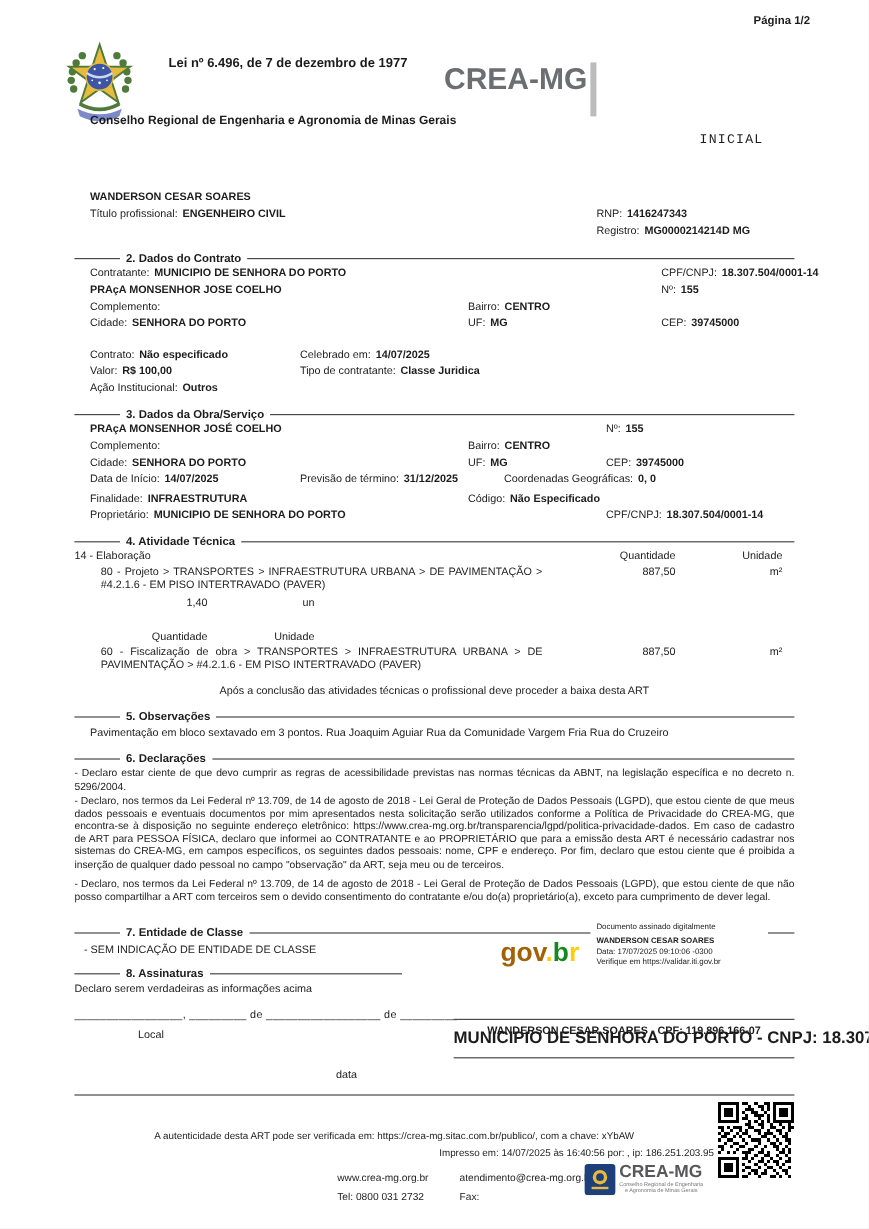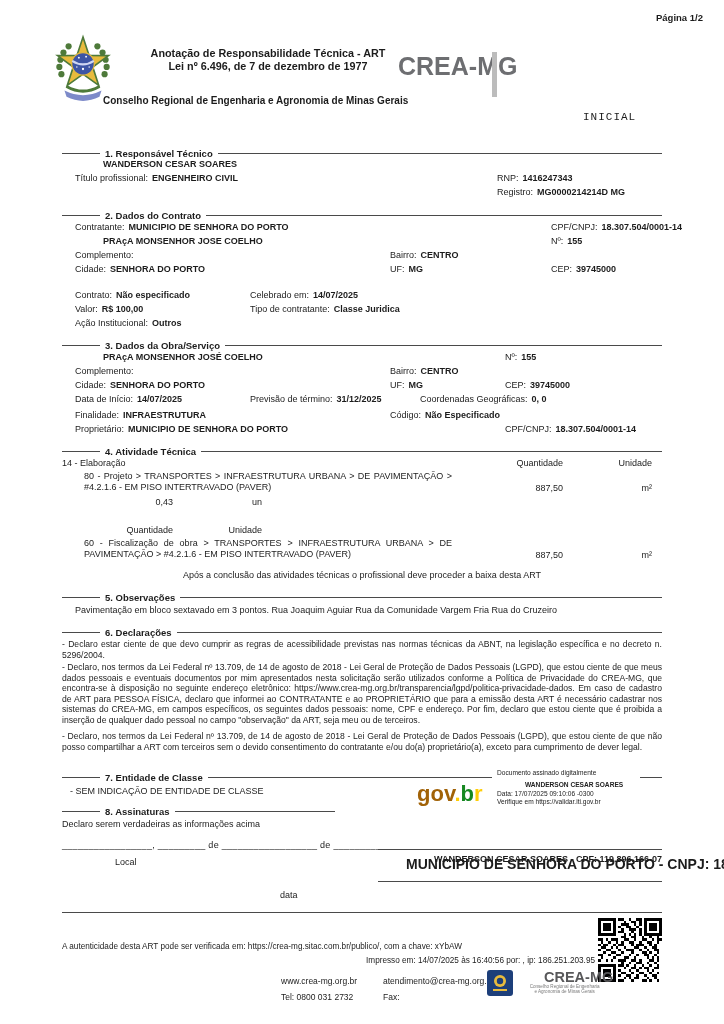--- a/index.html
+++ b/index.html
@@ -1,28 +1,28 @@
 <!DOCTYPE html>
 <html><head>
 <meta charset="utf-8">
 <style>
   html,body{margin:0;padding:0;background:#e9e9e9;}
   .page{position:relative;width:724px;height:1024px;background:#ffffff;margin:0 auto;
         font-family:"Liberation Sans",sans-serif;color:#1c1c1c;font-size:9px;overflow:hidden;}
   .r{position:absolute;white-space:nowrap;}
-  .b{font-weight:bold;margin-left:28px;}
+  .b{font-weight:bold;}
   .lab{font-weight:normal;}
   .val{font-weight:bold;margin-left:4px;}
   
   .sh{position:absolute;display:flex;align-items:center;height:10px;}
   .sh .pre{width:38px;border-top:1.2px solid #4a4a4a;height:0;}
   .sh .t{font-weight:bold;font-size:9.5px;padding:0 5px;white-space:nowrap;}
   .sh .fill{flex:1;border-top:1.2px solid #4a4a4a;height:0;}
   
-  .arow{position:absolute;display:flex;width:600px;align-items:flex-end;}
+  .arow{position:absolute;display:flex;width:600px;}
   .arow .desc{width:390px;padding-left:22px;text-align:justify;line-height:11px;box-sizing:border-box;}
   .arow .gname{width:390px;}
   .arow .qty{width:111px;text-align:right;}
   .arow .unit{width:89px;text-align:right;}
   .decl{position:absolute;width:600px;font-size:8.6px;line-height:10.6px;text-align:justify;white-space:normal;}
   .hline{position:absolute;border-top:1px solid #4a4a4a;height:0;}
   .ctr{text-align:center;}
   .sig-small{font-size:6.6px;line-height:8.6px;color:#222;}
   .mono{font-family:"Liberation Mono","DejaVu Sans Mono",monospace;}
 </style>
@@ -56,33 +56,27 @@
         <circle cx="26" cy="24" r="0.9"></circle>
           <circle cx="33" cy="23" r="0.9"></circle>
           <circle cx="30" cy="35" r="1.1"></circle>
         <circle cx="24" cy="33" r="0.7"></circle>
           <circle cx="36" cy="33" r="0.7"></circle>
       </g>
     </svg>
   </div>
 
   <div class="r b ctr" style="top:47px;left:121px;width:238px;font-size:10.8px;line-height:12.5px;white-space:normal">
-    <div>Anotação de Responsabilidade Técnica - ART</div>
     <div>Lei nº 6.496, de 7 de dezembro de 1977</div>
   </div>
   <div class="r b" style="top:52px;left:370px;font-size:25px;color:#6d6e71">CREA-MG</div>
   <div class="r" style="top:52px;left:492px;width:5px;height:45px;background:#bcbcbc"></div>
   <div class="r b" style="top:95px;left:75px;font-size:10px">Conselho Regional de Engenharia e Agronomia de Minas Gerais</div>
   <div class="r mono" style="top:111px;left:583px;font-size:11px;letter-spacing:1px">INICIAL</div>
 
-  <div class="sh" style="top:148px;left:62px;width:600px">
-    <span class="pre"></span>
-      <span class="t">1. Responsável Técnico</span>
-      <span class="fill"></span>
-  </div>
   <div class="r b" style="top:159px;left:75px">WANDERSON CESAR SOARES</div>
   <div class="r" style="top:173px;left:75px">
     <span class="lab">Título profissional:</span><span class="val">ENGENHEIRO CIVIL</span>
   </div>
   <div class="r" style="top:173px;left:497px">
     <span class="lab">RNP:</span><span class="val">1416247343</span>
   </div>
   <div class="r" style="top:187px;left:497px">
     <span class="lab">Registro:</span><span class="val">MG0000214214D MG</span>
   </div>
@@ -184,21 +178,21 @@
     <span class="gname">14 - Elaboração</span>
     <span class="qty">Quantidade</span>
     <span class="unit">Unidade</span>
   </div>
   <div class="arow" style="top:471px;left:62px">
     <span class="desc" style="white-space:normal">80 - Projeto &gt; TRANSPORTES &gt; INFRAESTRUTURA URBANA &gt; DE PAVIMENTAÇÃO &gt; #4.2.1.6 - EM PISO INTERTRAVADO (PAVER)</span>
     <span class="qty">887,50</span>
     <span class="unit">m²</span>
   </div>
   <div class="arow" style="top:497px;left:62px">
-    <span class="qty">0,43</span>
+    <span class="qty">1,40</span>
     <span class="unit">un</span>
   </div>
   <div class="arow" style="top:525px;left:62px">
     <span class="qty">Quantidade</span>
     <span class="unit">Unidade</span>
   </div>
   <div class="arow" style="top:538px;left:62px">
     <span class="desc" style="white-space:normal">60 - Fiscalização de obra &gt; TRANSPORTES &gt; INFRAESTRUTURA URBANA &gt; DE PAVIMENTAÇÃO &gt; #4.2.1.6 - EM PISO INTERTRAVADO (PAVER)</span>
     <span class="qty">887,50</span>
     <span class="unit">m²</span>
@@ -249,21 +243,21 @@
     <div>Verifique em https://validar.iti.gov.br</div>
   </div>
 
   <div class="hline" style="top:849px;left:378px;width:284px"></div>
   <div class="r b ctr" style="top:854px;left:378px;width:284px">WANDERSON CESAR SOARES - CPF: 119.896.166-07</div>
   <div class="hline" style="top:881px;left:378px;width:284px"></div>
   <div class="r b ctr" style="top:856px;left:378px;width:284px;font-size:14px">MUNICIPIO DE SENHORA DO PORTO - CNPJ: 18.307.504/0001-14</div>
 
   <div class="hline" style="top:912px;left:62px;width:600px"></div>
 
-  <div class="r" style="top:942px;left:62px;width:533px;text-align:left;font-size:8.2px">A autenticidade desta ART pode ser verificada em: https://crea-mg.sitac.com.br/publico/, com a chave: xYbAW</div>
+  <div class="r" style="top:942px;left:62px;width:533px;text-align:center;font-size:8.2px">A autenticidade desta ART pode ser verificada em: https://crea-mg.sitac.com.br/publico/, com a chave: xYbAW</div>
   <div class="r" style="top:956px;left:62px;width:533px;text-align:right;font-size:8.2px">Impresso em: 14/07/2025 às 16:40:56 por: , ip: 186.251.203.95</div>
 
   <div class="r" style="top:918px;left:598px">
     <svg width="64" height="64" viewBox="0 0 25 25" shape-rendering="crispEdges">
       <rect width="25" height="25" fill="#fff"></rect>
       <g fill="#000">
         <rect x="0" y="0" width="7" height="7"></rect>
           <rect x="18" y="0" width="7" height="7"></rect>
           <rect x="0" y="18" width="7" height="7"></rect>
       </g>

